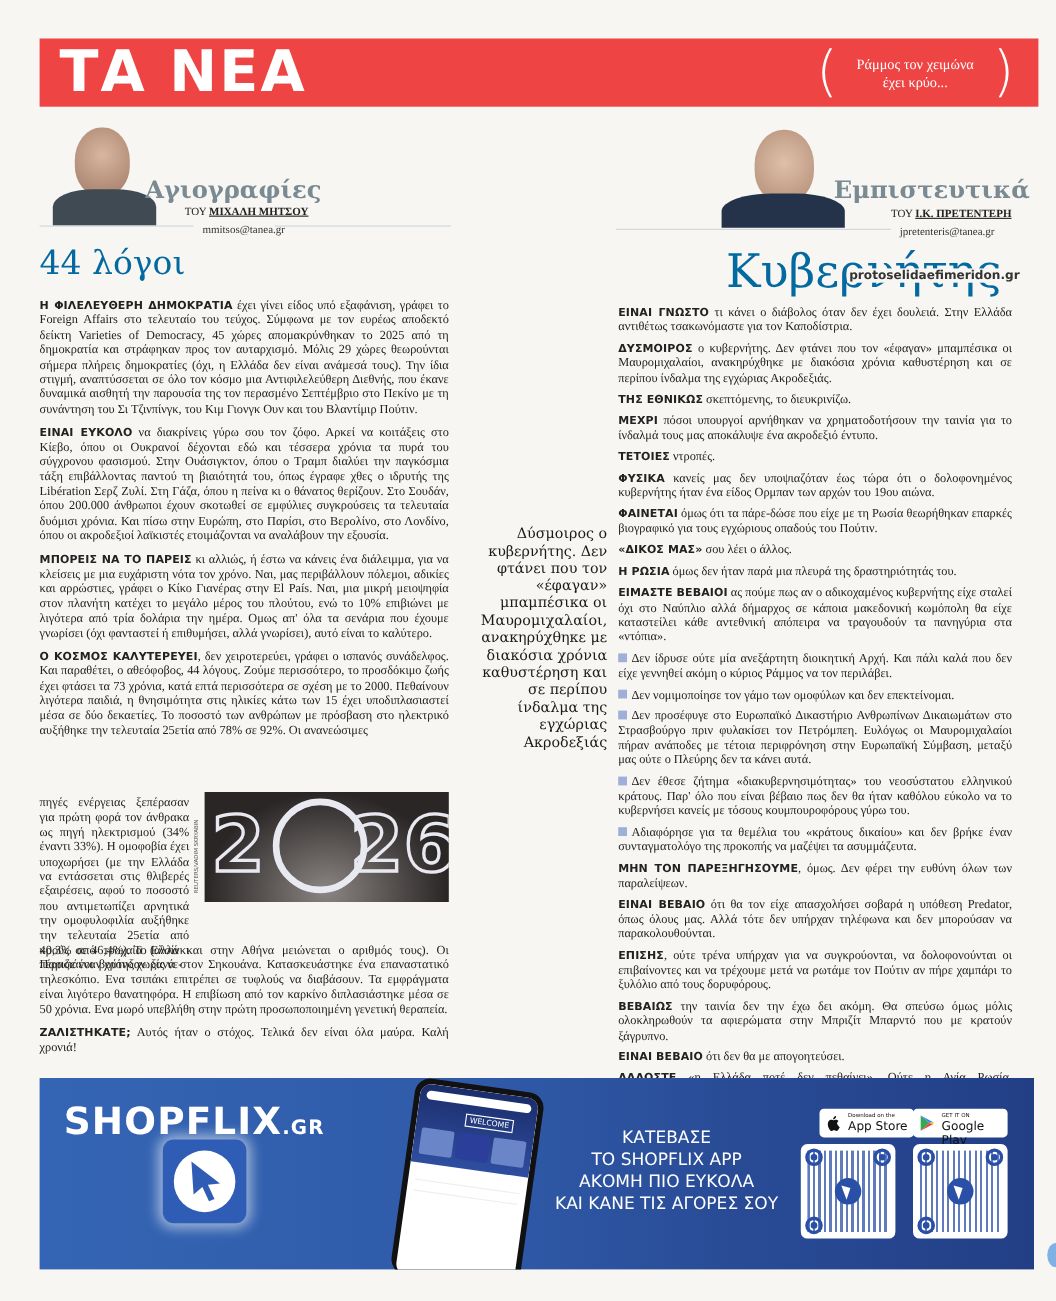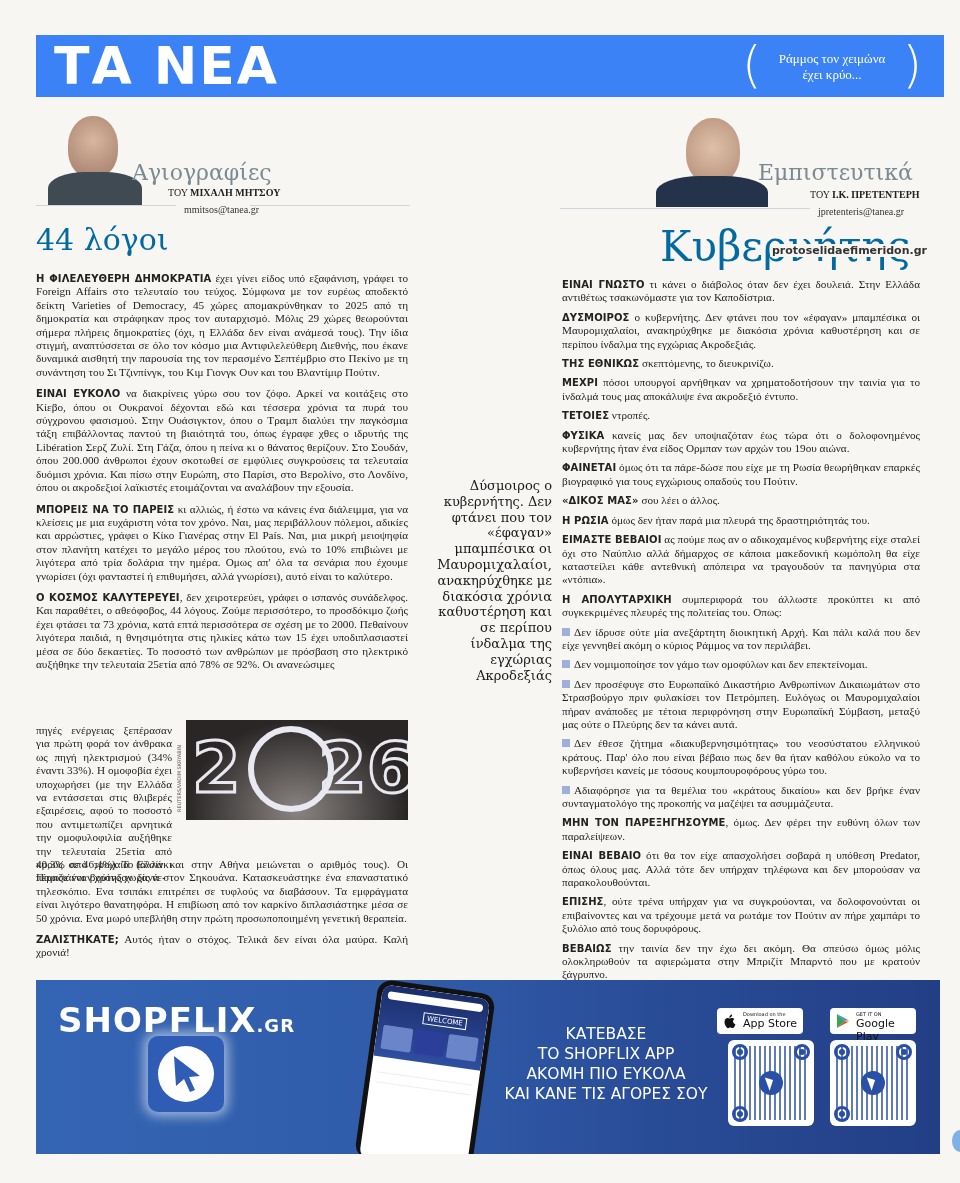--- a/index.html
+++ b/index.html
@@ -1,33 +1,33 @@
 <!DOCTYPE html>
 <html><head>
 <meta charset="utf-8">
 <style>
   * { box-sizing: border-box; margin: 0; padding: 0; }
   html, body { width: 960px; height: 1183px; background: #f7f6f3; overflow: hidden; }
   body { position: relative; font-family: "DejaVu Serif", serif; color: #1c1c1c; }
 
   
-  .masthead { position: absolute; left: 36px; top: 35px; width: 908px; height: 62px; background: #3b82f6; }
+  .masthead { position: absolute; left: 36px; top: 35px; width: 908px; height: 62px; background: #ef4444; }
   .masthead-title { position: absolute; left: 18px; top: 2px; font-family: "DejaVu Sans", sans-serif; font-weight: bold; font-size: 52px; letter-spacing: 2px; color: #fff; line-height: 58px; }
   .masthead-tag { position: absolute; right: 22px; top: 6px; width: 180px; height: 50px; }
   .paren { position: absolute; top: -4px; font-family: "DejaVu Sans", sans-serif; font-size: 50px; font-weight: 200; color: #fff; line-height: 56px; }
   .paren.l { left: 0; } .paren.r { right: 0; }
   .masthead-tag .txt { position: absolute; left: 22px; right: 22px; top: 10px; text-align: center; font-family: "Liberation Serif", serif; font-size: 13px; line-height: 16px; color: #fff; }
 
   
   .portrait { position: absolute; border-radius: 2px; overflow: hidden; }
   .portrait .head { position: absolute; border-radius: 48% 48% 44% 44%; background: radial-gradient(circle at 50% 40%, #d8b6a0, #a07a66); }
   .portrait .body { position: absolute; background: #3f4a52; border-radius: 40% 40% 0 0; }
-  .col-name { position: absolute; font-family: "DejaVu Serif", serif; font-weight: normal; font-size: 22px; color: #7a8a92; }
+  .col-name { position: absolute; font-family: "DejaVu Serif", serif; font-weight: bold; font-size: 22px; color: #7a8a92; }
   .byline { position: absolute; font-family: "Liberation Serif", serif; font-size: 10px; color: #222; }
-  .byline b { font-weight: bold; }
+  .byline b { font-weight: bold; text-decoration: underline; }
   .email { position: absolute; font-family: "Liberation Serif", serif; font-size: 10px; color: #333; }
   .rule { position: absolute; height: 1px; background: #cfd5dc; }
 
   .headline { position: absolute; font-family: "DejaVu Serif", serif; font-weight: normal; color: #0369a1; }
   .watermark { position: absolute; font-family: "DejaVu Sans", sans-serif; font-weight: bold; font-size: 11px; color: #333; background: #f7f6f3; padding: 0 2px; }
 
   
   .article { position: absolute; font-family: "Liberation Serif", serif; font-size: 11.2px; line-height: 13.4px; text-align: justify; color: #222; }
   .article p { margin-bottom: 8px; }
   .article .lead { font-family: "DejaVu Sans", sans-serif; font-weight: bold; font-size: 10px; letter-spacing: 0.1px; }
@@ -142,21 +142,20 @@
   <p><span class="lead">ΕΙΝΑΙ ΓΝΩΣΤΟ</span><span> τι κάνει ο διάβολος όταν δεν έχει δουλειά. Στην Ελλάδα αντιθέτως τσακωνόμαστε για τον Καποδίστρια.</span></p>
   <p><span class="lead">ΔΥΣΜΟΙΡΟΣ</span><span> ο κυβερνήτης. Δεν φτάνει που τον «έφαγαν» μπαμπέσικα οι Μαυρομιχαλαίοι, ανακηρύχθηκε με διακόσια χρόνια καθυστέρηση και σε περίπου ίνδαλμα της εγχώριας Ακροδεξιάς.</span></p>
   <p><span class="lead">ΤΗΣ ΕΘΝΙΚΩΣ</span><span> σκεπτόμενης, το διευκρινίζω.</span></p>
   <p><span class="lead">ΜΕΧΡΙ</span><span> πόσοι υπουργοί αρνήθηκαν να χρηματοδοτήσουν την ταινία για το ίνδαλμά τους μας αποκάλυψε ένα ακροδεξιό έντυπο.</span></p>
   <p><span class="lead">ΤΕΤΟΙΕΣ</span><span> ντροπές.</span></p>
   <p><span class="lead">ΦΥΣΙΚΑ</span><span> κανείς μας δεν υποψιαζόταν έως τώρα ότι ο δολοφονημένος κυβερνήτης ήταν ένα είδος Ορμπαν των αρχών του 19ου αιώνα.</span></p>
   <p><span class="lead">ΦΑΙΝΕΤΑΙ</span><span> όμως ότι τα πάρε-δώσε που είχε με τη Ρωσία θεωρήθηκαν επαρκές βιογραφικό για τους εγχώριους οπαδούς του Πούτιν.</span></p>
   <p><span class="lead">«ΔΙΚΟΣ ΜΑΣ»</span><span> σου λέει ο άλλος.</span></p>
   <p><span class="lead">Η ΡΩΣΙΑ</span><span> όμως δεν ήταν παρά μια πλευρά της δραστηριότητάς του.</span></p>
   <p><span class="lead">ΕΙΜΑΣΤΕ ΒΕΒΑΙΟΙ</span><span> ας πούμε πως αν ο αδικοχαμένος κυβερνήτης είχε σταλεί όχι στο Ναύπλιο αλλά δήμαρχος σε κάποια μακεδονική κωμόπολη θα είχε καταστείλει κάθε αντεθνική απόπειρα να τραγουδούν τα πανηγύρια στα «ντόπια».</span></p>
-  <p><span class="lead">Η ΑΠΟΛΥΤΑΡΧΙΚΗ</span><span> συμπεριφορά του άλλωστε προκύπτει κι από συγκεκριμένες πλευρές της πολιτείας του. Οπως:</span></p>
   <p><span class="bullet"></span><span>Δεν ίδρυσε ούτε μία ανεξάρτητη διοικητική Αρχή. Και πάλι καλά που δεν είχε γεννηθεί ακόμη ο κύριος Ράμμος να τον περιλάβει.</span></p>
   <p><span class="bullet"></span><span>Δεν νομιμοποίησε τον γάμο των ομοφύλων και δεν επεκτείνομαι.</span></p>
   <p><span class="bullet"></span><span>Δεν προσέφυγε στο Ευρωπαϊκό Δικαστήριο Ανθρωπίνων Δικαιωμάτων στο Στρασβούργο πριν φυλακίσει τον Πετρόμπεη. Ευλόγως οι Μαυρομιχαλαίοι πήραν ανάποδες με τέτοια περιφρόνηση στην Ευρωπαϊκή Σύμβαση, μεταξύ μας ούτε ο Πλεύρης δεν τα κάνει αυτά.</span></p>
   <p><span class="bullet"></span><span>Δεν έθεσε ζήτημα «διακυβερνησιμότητας» του νεοσύστατου ελληνικού κράτους. Παρ' όλο που είναι βέβαιο πως δεν θα ήταν καθόλου εύκολο να το κυβερνήσει κανείς με τόσους κουμπουροφόρους γύρω του.</span></p>
   <p><span class="bullet"></span><span>Αδιαφόρησε για τα θεμέλια του «κράτους δικαίου» και δεν βρήκε έναν συνταγματολόγο της προκοπής να μαζέψει τα ασυμμάζευτα.</span></p>
   <p><span class="lead">ΜΗΝ ΤΟΝ ΠΑΡΕΞΗΓΗΣΟΥΜΕ</span><span>, όμως. Δεν φέρει την ευθύνη όλων των παραλείψεων.</span></p>
   <p><span class="lead">ΕΙΝΑΙ ΒΕΒΑΙΟ</span><span> ότι θα τον είχε απασχολήσει σοβαρά η υπόθεση Predator, όπως όλους μας. Αλλά τότε δεν υπήρχαν τηλέφωνα και δεν μπορούσαν να παρακολουθούνται.</span></p>
   <p><span class="lead">ΕΠΙΣΗΣ</span><span>, ούτε τρένα υπήρχαν για να συγκρούονται, να δολοφονούνται οι επιβαίνοντες και να τρέχουμε μετά να ρωτάμε τον Πούτιν αν πήρε χαμπάρι το ξυλόλιο από τους δορυφόρους.</span></p>
   <p><span class="lead">ΒΕΒΑΙΩΣ</span><span> την ταινία δεν την έχω δει ακόμη. Θα σπεύσω όμως μόλις ολοκληρωθούν τα αφιερώματα στην Μπριζίτ Μπαρντό που με κρατούν ξάγρυπνο.</span></p>
   <p><span class="lead">ΕΙΝΑΙ ΒΕΒΑΙΟ</span><span> ότι δεν θα με απογοητεύσει.</span></p>
@@ -191,21 +190,21 @@
       </div>
     </div>
   </div>
   <div class="ad-cta">
     <div>ΚΑΤΕΒΑΣΕ</div>
     <div>ΤΟ SHOPFLIX APP</div>
     <div>ΑΚΟΜΗ ΠΙΟ ΕΥΚΟΛΑ</div>
     <div>ΚΑΙ ΚΑΝΕ ΤΙΣ ΑΓΟΡΕΣ ΣΟΥ</div>
   </div>
 
-  <div class="store" style="left:681px;">
+  <div class="store" style="left:709px;">
     <svg width="14" height="16" viewBox="0 0 14 16">
       <path d="M10 8.5c0-1.6 1.3-2.3 1.3-2.4-.7-1-1.8-1.2-2.2-1.2-.9-.1-1.8.6-2.3.6-.5 0-1.2-.5-2-.5C3.7 5 2.7 5.6 2.1 6.6.9 8.7 1.8 11.8 3 13.5c.6.8 1.2 1.7 2.1 1.7.8 0 1.2-.6 2.2-.6 1 0 1.3.6 2.2.5.9 0 1.5-.8 2-1.7.6-.9.9-1.8.9-1.9 0 0-1.7-.7-2.4-3zM8.4 3.7c.5-.6.8-1.4.7-2.2-.7 0-1.5.5-2 1.1-.4.5-.8 1.3-.7 2.1.8.1 1.5-.4 2-1z" fill="#111"></path>
     </svg>
     <span class="small">Download on the</span>
     <span class="big">App Store</span>
   </div>
   <div class="store" style="left:794px;">
     <svg width="14" height="16" viewBox="0 0 14 16">
       <path d="M1 1 L9 8 L1 15 Z" fill="#34a853"></path>
       <path d="M1 1 L12 7 L9 8 Z" fill="#4285f4"></path>

